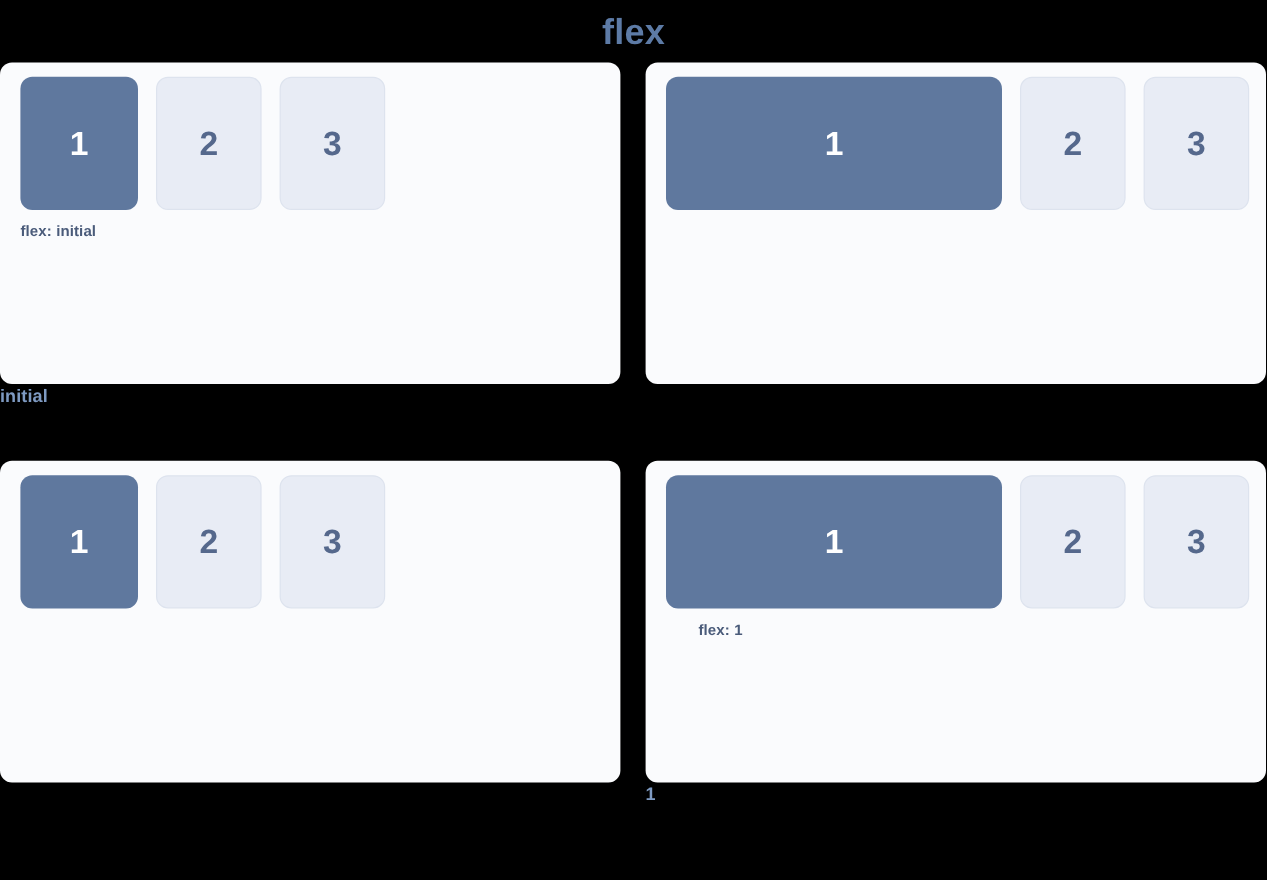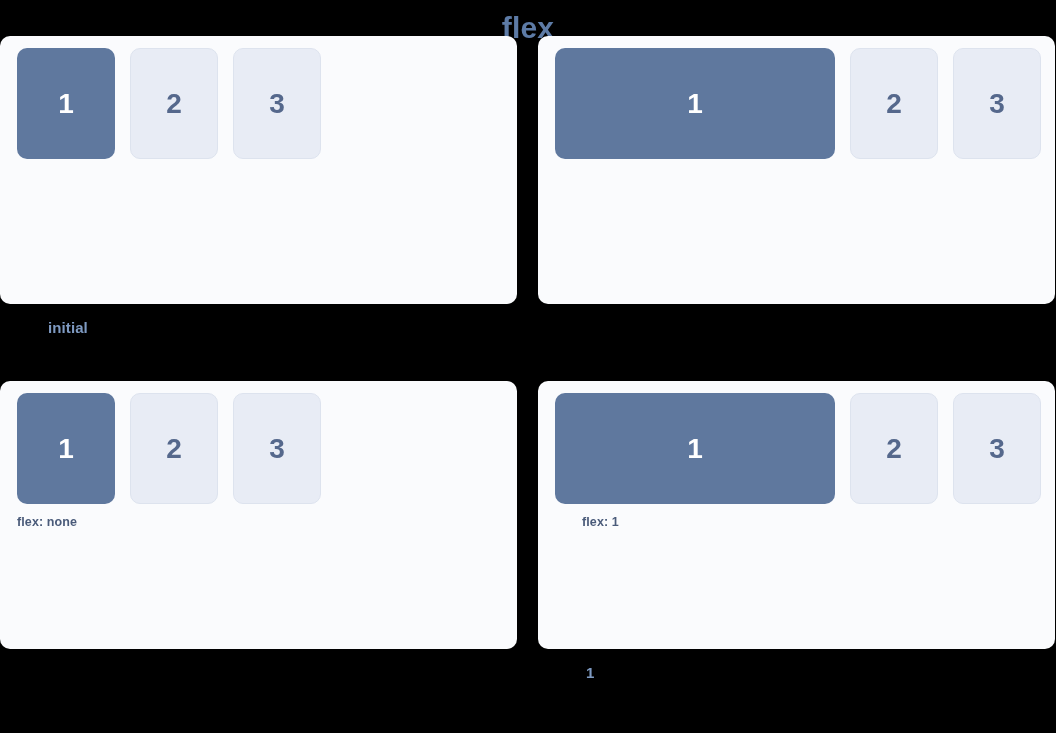--- a/index.html
+++ b/index.html
@@ -18,21 +18,21 @@
 
   .page-title {
     width: 100%;
     text-align: center;
     font-size: 30px;
     font-weight: bold;
     color: #5d7ba6;
     letter-spacing: 0.2px;
     margin: 0;
     padding-top: 4px;
-    height: 36px;
+    height: 52px;
     line-height: 48px;
   }
 
   .grid {
     display: flex;
     flex-wrap: wrap;
     align-content: flex-start;
     width: 1077px;        
     margin-left: 0;
     gap: 0px;
@@ -93,39 +93,39 @@
     color: #4a5b7a;
     margin-top: 11px;
     letter-spacing: 0.1px;
   }
   .demo-label.indent { padding-left: 5px; margin-left: 22px; }
 
   .cell-caption {
     font-size: 15px;
     font-weight: bold;
     color: #7e9ac2;
-    padding-top: 15px;
+    padding-top: 2px;
     letter-spacing: 0.1px;
-    margin-left: 48px;
   }
 </style>
 </head>
 <body>
 
 <h1 class="page-title">flex</h1>
 
 <div class="grid">
 
   <div class="cell">
     <div class="demo-card">
       <div class="flex-row">
         <div class="box box-primary">1</div>
         <div class="box box-plain">2</div>
         <div class="box box-plain">3</div>
       </div>
+      <div class="demo-label">flex: initial</div>
     </div>
     <div class="cell-caption">initial</div>
   </div>
 
   <div class="cell">
     <div class="demo-card">
       <div class="flex-row grow">
         <div class="box box-primary">1</div>
         <div class="box box-plain">2</div>
         <div class="box box-plain">3</div>
@@ -133,21 +133,20 @@
     </div>
   </div>
 
   <div class="cell">
     <div class="demo-card">
       <div class="flex-row">
         <div class="box box-primary">1</div>
         <div class="box box-plain">2</div>
         <div class="box box-plain">3</div>
       </div>
-      <div class="demo-label">flex: none</div>
     </div>
   </div>
 
   <div class="cell">
     <div class="demo-card">
       <div class="flex-row grow">
         <div class="box box-primary">1</div>
         <div class="box box-plain">2</div>
         <div class="box box-plain">3</div>
       </div>

